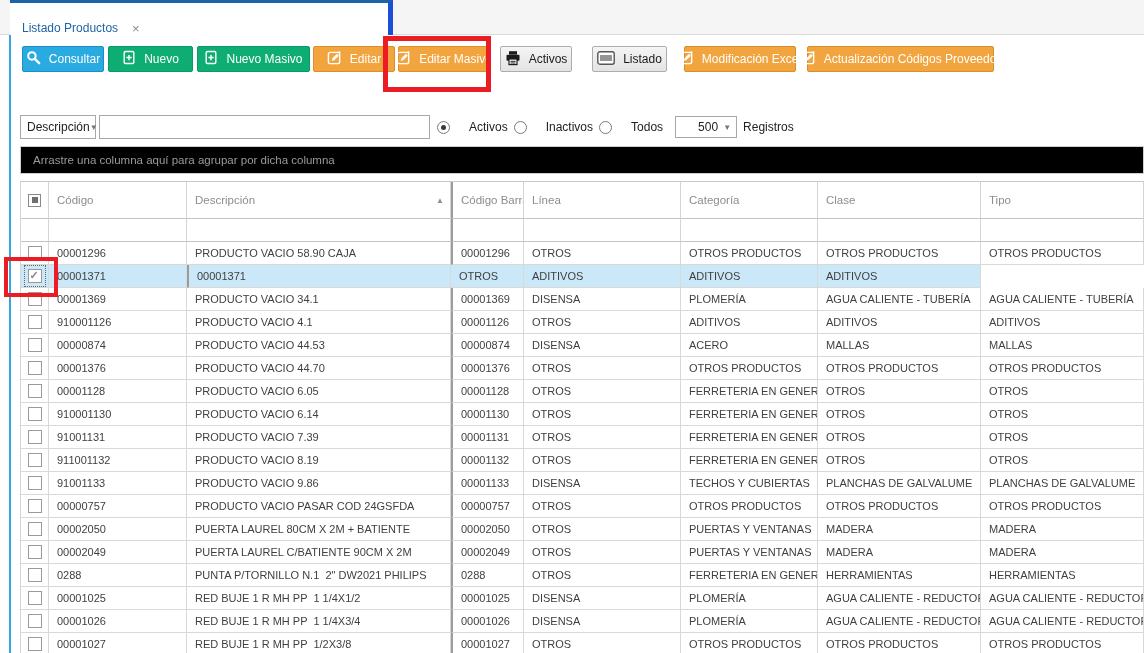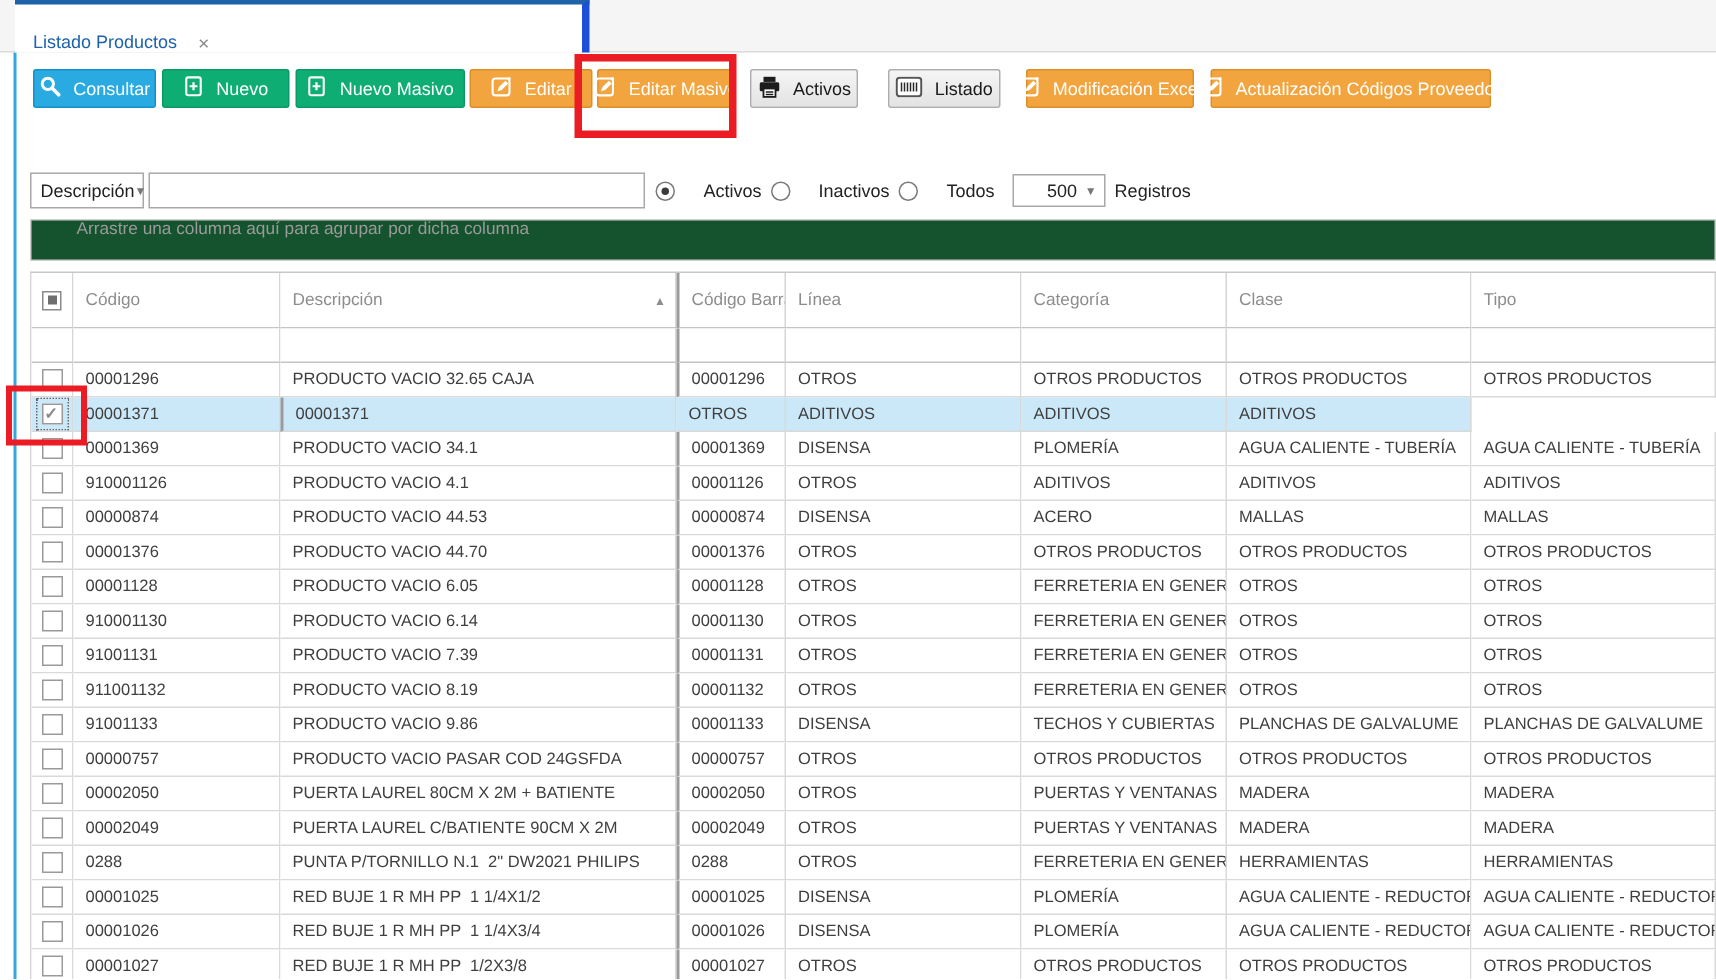--- a/index.html
+++ b/index.html
@@ -40,23 +40,23 @@
   .radio{width:13px;height:13px;border:1px solid #7a7a7a;border-radius:50%;background:#fff;
          box-sizing:border-box;display:inline-flex;align-items:center;justify-content:center;flex:0 0 auto;}
   .radio.on::after{content:"";width:5px;height:5px;border-radius:50%;background:#3a3a3a;}
   .radio-label{white-space:nowrap;overflow:hidden;}
   .clip1{max-width:45px;} .clip2{max-width:50px;}
   .count-select{height:22px;width:62px;box-sizing:border-box;border:1px solid #A8A8A8;background:#fff;
          display:flex;align-items:center;justify-content:flex-end;padding-right:18px;position:relative;}
   .count-select .arrow{position:absolute;right:5px;color:#777;font-size:8px;}
 
   
-  .group-panel{position:absolute;top:146px;left:20px;right:0;height:28px;background:#14532d;
+  .group-panel{position:absolute;top:146px;left:20px;right:0;height:28px;background:#000000;
          border:1px solid #CFCFCF;box-sizing:border-box;color:#9A9A9A;font-size:11.5px;
-         display:flex;align-items:flex-start;padding-left:30px;}
+         display:flex;align-items:center;padding-left:12px;}
 
   
   .grid{position:absolute;top:181px;left:20px;right:0;bottom:0;border-top:1px solid #C8C8C8;
         border-left:1px solid #D5D5D5;box-sizing:border-box;overflow:hidden;background:#fff;}
   .grow{display:grid;grid-template-columns:28px 138px 264px 73px 157px 137px 163px minmax(0,1fr);}
   .gcell{box-sizing:border-box;border-right:1px solid #D9D9D9;border-bottom:1px solid #D9D9D9;
          display:flex;align-items:center;padding-left:8px;overflow:hidden;white-space:pre;}
   .ccb{justify-content:center;padding-left:0;}
   .hrow .gcell{height:37px;border-right-color:#D5D5D5;border-bottom-color:#C4C4C4;
          color:#8D8D8D;font-size:11.5px;background:#fff;}
@@ -230,21 +230,21 @@
       <div class="gcell"></div>
       <div class="gcell"></div>
       <div class="gcell"></div>
     </div>
     <div>
         <div class="grow drow">
     <div class="gcell ccb">
       <span class="cbwrap"><span class="cb"></span></span>
     </div>
     <div class="gcell cell">00001296</div>
-    <div class="gcell cell">PRODUCTO VACIO 32.65 CAJA</div>
+    <div class="gcell cell">PRODUCTO VACIO 58.90 CAJA</div>
     <div class="gcell cell thick-l">00001296</div>
     <div class="gcell cell">OTROS</div>
     <div class="gcell cell">OTROS PRODUCTOS</div>
     <div class="gcell cell">OTROS PRODUCTOS</div>
     <div class="gcell cell">OTROS PRODUCTOS</div>
   </div>
         <div class="grow drow sel">
     <div class="gcell ccb">
       <span class="cbwrap focus"><span class="cb checked"></span></span>
     </div>

